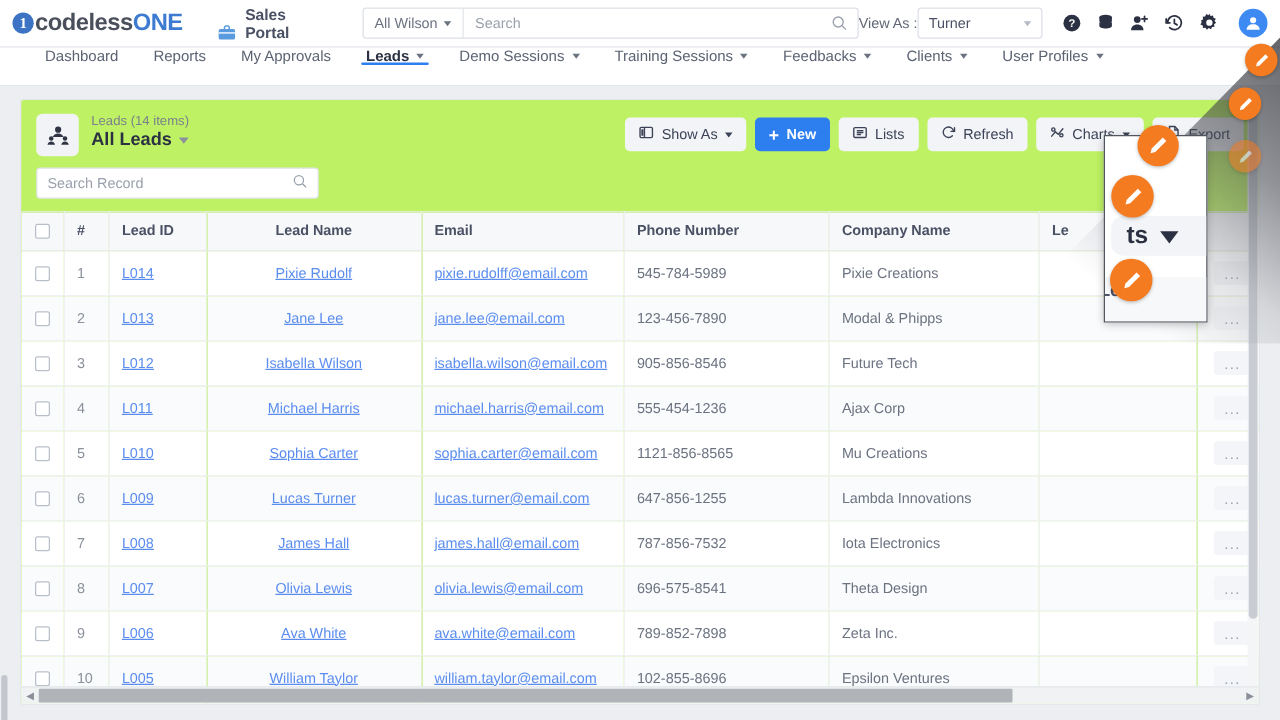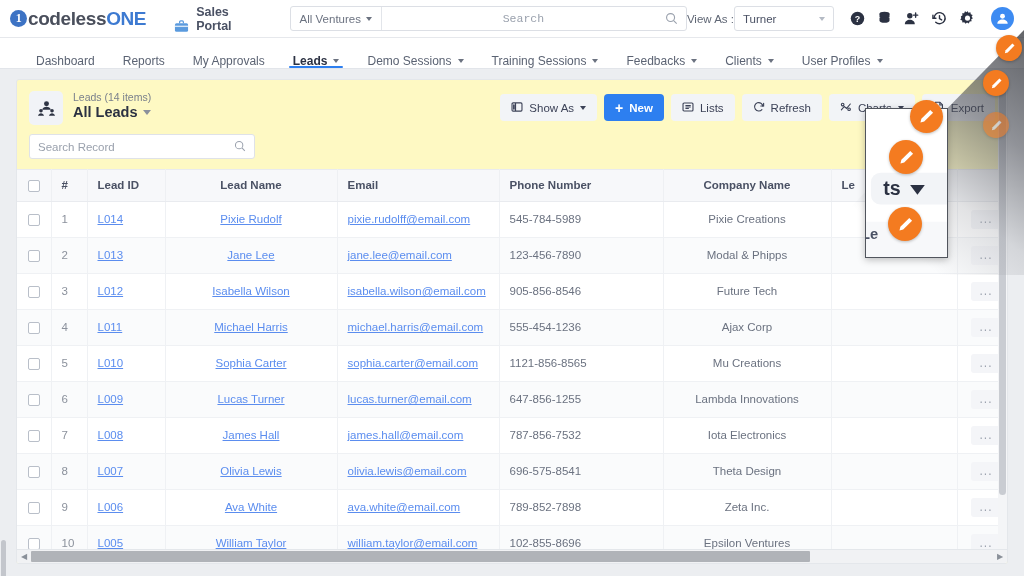--- a/index.html
+++ b/index.html
@@ -31,56 +31,55 @@
     margin-left:28px; display:flex; align-items:center; height:25px;
     border:1px solid #dcdfe5; border-radius:3px; width:425px; background:#fff;
   }
   .objsel{
     display:flex;align-items:center;gap:5px;padding:0 9px;height:100%;
     font-size:11.5px;color:#6b7280;border-right:1px solid #e2e5ea;white-space:nowrap;cursor:pointer;
   }
   .caret{ width:0;height:0;border-left:3.5px solid transparent;border-right:3.5px solid transparent;border-top:4px solid currentColor;display:inline-block;}
   .searchinput{
     flex:1;border:0;outline:0;font-size:11.5px;color:#6b7280;padding:0 9px;background:transparent;
-    font-family:Liberation Mono, monospace;
-    text-align:center;
+    font-family:Liberation Sans, sans-serif;
   }
   .searchinput::placeholder{color:#9aa1ad;}
   .s-ico{ padding-right:8px; color:#9aa1ad; display:flex;}
   .topright{ margin-left:auto; display:flex; align-items:center; gap:0; padding-right:10px;}
   .viewas{ font-size:11.5px;color:#606775;margin-right:0;white-space:nowrap;}
   .adminsel{
     width:100px;height:25px;border:1px solid #dcdfe5;border-radius:3px;background:#fff;
     display:flex;align-items:center;justify-content:space-between;padding:0 8px;font-size:11.5px;color:#4a5164;cursor:pointer;
   }
   .adminsel .caret{color:#b4bac4;}
   .ticons{ display:flex; align-items:center; gap:13px; margin-left:16px; color:#3d4252;}
   .ticons .ti{ display:flex; cursor:pointer;}
   .avatar{
     width:23px;height:23px;border-radius:50%;background:#3d8bf2;display:flex;align-items:center;justify-content:center;
     margin-left:3px;cursor:pointer;
   }
 
   
   .navbar{
-    height:31px;background:#fff;display:flex;align-items:flex-end;padding-left:22px;
+    height:31px;background:#fff;display:flex;align-items:flex-start;padding-left:22px;
     border-bottom:1px solid #e2e5ea; position:relative; z-index:4;
   }
   .navitem{
     display:flex;align-items:center;gap:6px;padding:0 14px;font-size:12px;color:#5b6373;cursor:pointer;position:relative;white-space:nowrap;
   }
   .navitem.active{ color:#2b3142; font-weight:700; }
   .navitem.active::after{
     content:"";position:absolute;left:10px;right:10px;bottom:0;height:2.5px;background:#2d7ff0;border-radius:2px;
   }
   .navitem .caret{color:#6b7280;}
 
   
   .content{ padding:10px 16px 0 16px; position:relative; z-index:1;}
-  .card{ background:#fef9c3; border:1px solid #e4e7eb; border-radius:3px; height:485px; position:relative; overflow:hidden;}
+  .card{ background:#bef264; border:1px solid #e4e7eb; border-radius:3px; height:485px; position:relative; overflow:hidden;}
 
   .cardtop{ display:flex; align-items:flex-start; padding:11px 12px 0 12px;}
   .objicon{
     width:34px;height:34px;border-radius:5px;background:#f1f3f7;display:flex;align-items:center;justify-content:center;color:#2e3444;
     margin-right:10px;flex:0 0 auto;
   }
   .titleblock{ display:flex; flex-direction:column; gap:1px;}
   .subtitle{ font-size:10.5px;color:#7a808c;}
   .viewname{ display:flex;align-items:center;gap:6px;font-size:14.5px;font-weight:700;color:#2b3142;cursor:pointer;}
   .viewname .caret{ color:#8b919c; border-top-width:5px; border-left-width:4px;border-right-width:4px;}
@@ -122,21 +121,21 @@
   td a{ color:#5b8def; text-decoration:underline;}
   .cbx{
     width:12px;height:12px;border:1px solid #b9bfc9;border-radius:2px;background:#fff;display:inline-block;cursor:pointer;vertical-align:middle;
   }
   .colc{ width:34px; text-align:center;}
   .coln{ width:36px;}
   .colid{ width:78px;}
   .colname{ width:172px;text-align:center;}
   .colmail{ width:162px;}
   .colphone{ width:164px;}
-  .colcomp{ width:168px;text-align:center;}
+  .colcomp{ width:168px;}
   .colstatus{ width:126px;}
   .colact{ width:58px; text-align:center;}
   .dots{
     display:inline-flex;align-items:center;justify-content:center;width:30px;height:19px;border-radius:3px;background:#f4f5f8;
     color:#9aa1ad;font-size:12px;letter-spacing:1px;cursor:pointer;line-height:8px;
   }
 
   
   .hscroll{
     position:absolute;left:0;right:0;bottom:0;height:14px;background:#f1f2f4;border-top:1px solid #e4e7eb;
@@ -166,21 +165,21 @@
   .fold{
     position:absolute;top:30px;right:0;width:230px;height:240px;z-index:30;pointer-events:none;
   }
   .shade{
     position:absolute; top:30px; right:0; width:240px; height:245px; z-index:20; pointer-events:none;
     background:linear-gradient(218deg, rgba(40,42,48,0.72) 0%, rgba(70,72,80,0.55) 28%, rgba(150,152,158,0.28) 52%, rgba(255,255,255,0) 72%);
     clip-path:polygon(100% 0, 100% 100%, 0 100%);
   }
   
   .magnifier{
-    position:absolute; left:865px; top:108px; width:83px; height:150px;
+    position:absolute; left:883px; top:108px; width:83px; height:150px;
     background:#fff; border:1px solid #51555d; overflow:hidden; z-index:35;
     box-shadow:0 2px 7px rgba(0,0,0,.25);
   }
   .mag-inner{ position:absolute; left:0; top:0; width:300px; height:460px; transform:scale(2.45); transform-origin:0 0;}
   .mag-row{ position:absolute; font-family:"Liberation Sans",sans-serif; }
   .mag-btn{ background:#f2f4f7;border-radius:4px;height:13px;display:flex;align-items:center;padding:0 5px;font-size:8px;color:#2b3142;font-weight:700;}
   .mag-bg-strip{ position:absolute; background:#f7f8fa; }
 </style>
 </head>
 <body>
@@ -200,21 +199,21 @@
             <rect x="1" y="4" width="14" height="9" rx="1.6" fill="#5a9ade"></rect>
             <path d="M6 4V2.6A1.1 1.1 0 0 1 7.1 1.5h1.8A1.1 1.1 0 0 1 10 2.6V4" stroke="#5a9ade" stroke-width="1.3" fill="none"></path>
             <rect x="1" y="6.6" width="14" height="1.5" fill="#ffffff" opacity=".75"></rect>
           </svg>
       </span>
       <span>Sales Portal</span>
     </div>
 
     <div class="searchwrap">
       <div class="objsel">
-        <span>All Ventures</span>
+        <span>All Wilson</span>
         <span class="caret"></span>
       </div>
       <input class="searchinput" placeholder="Search" style="">
       <span class="s-ico">
         <svg width="13" height="13" viewBox="0 0 14 14" fill="none" stroke="currentColor" stroke-width="1.2">
             <circle cx="6" cy="6" r="4.3"></circle>
             <path d="M9.3 9.3 12.6 12.6"></path>
           </svg>
       </span>
     </div>

